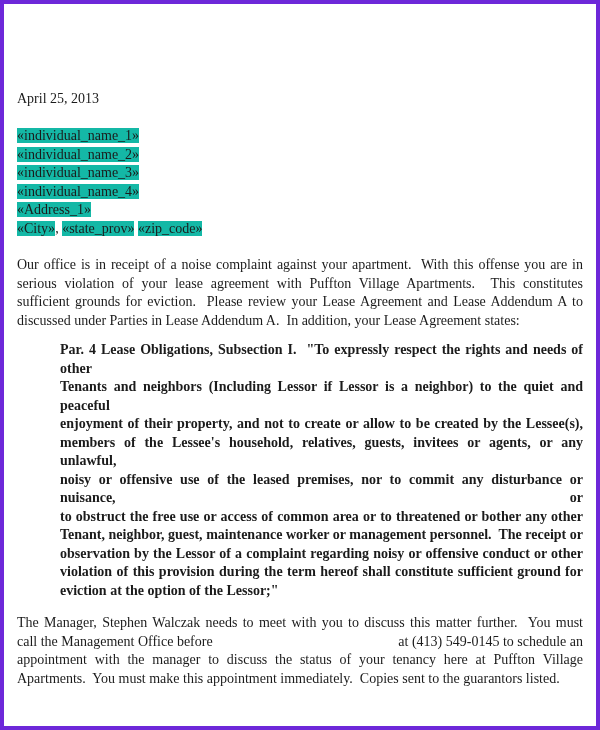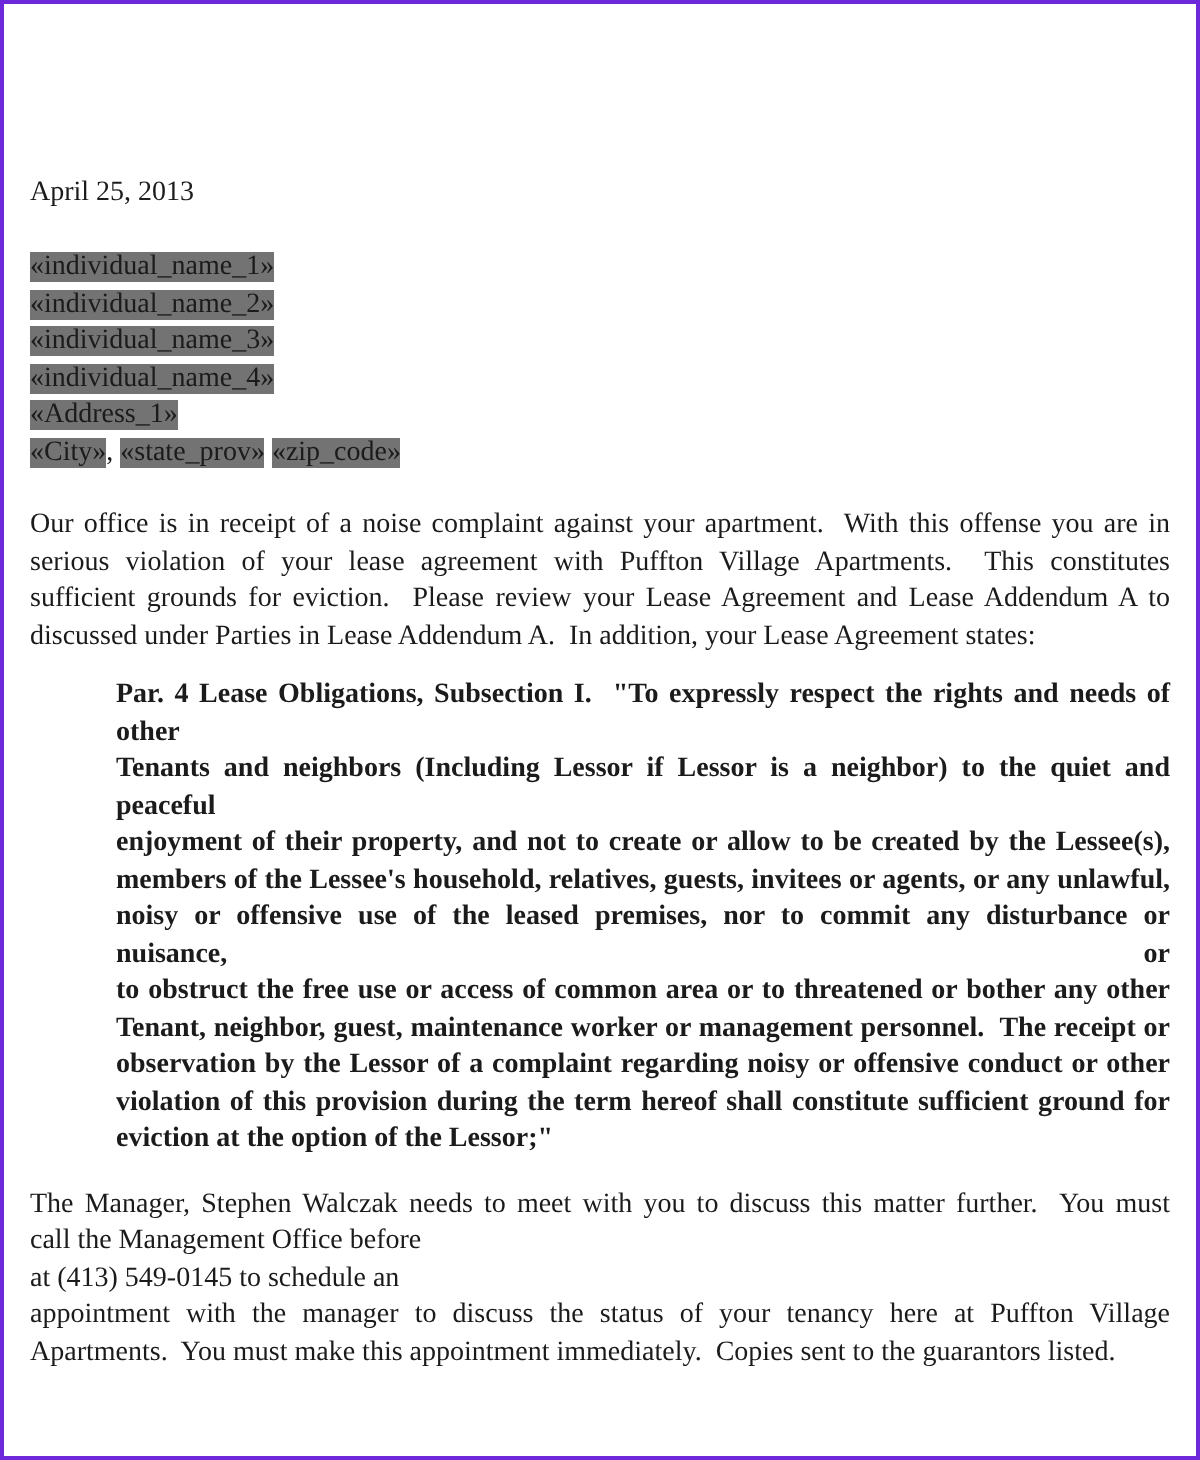--- a/index.html
+++ b/index.html
@@ -1,34 +1,34 @@
 <!DOCTYPE html>
 <html><head>
 <meta charset="utf-8">
 <style>
   html, body { margin: 0; padding: 0; background: #ffffff; }
   .page {
     width: 600px; height: 730px; box-sizing: border-box;
-    background: #ffffff; border: 2px solid #6d28d9;
+    background: #ffffff; border: 4px solid #6d28d9;
     font-family: "Liberation Serif", "DejaVu Serif", serif;
     font-size: 14px; line-height: 18.5px; color: #1b1b1b;
     padding: 86px 13px 0 13px; overflow: hidden;
   }
   .ln { text-align: justify; }
   .jl { text-align-last: justify; }
   .addr-block { margin-top: 18.5px; }
-  .hl { background: #737373; margin-top: 46px; }
+  .hl { background: #14b8a6; margin-top: 46px; }
   .re-line { margin-top: 7px; }
   .re-label { display: inline-block; width: 97px; }
   .re-subject { font-weight: bold; }
   .para-1 { margin-top: 18px; }
   .quote-block { margin-top: 11px; margin-left: 43px; font-weight: bold; }
   .para-2 { margin-top: 14px; }
   .b { font-weight: normal; }
-  .gap-line { display: flex; flex-direction: column; }
+  .gap-line { display: flex; }
   .gap-spacer { flex: 1 1 auto; }
   .gap-line .seg { white-space: nowrap; }
 </style>
 </head>
 <body>
 
 <div class="page">
 
   <div class="date-line">April 25, 2013</div>
 

